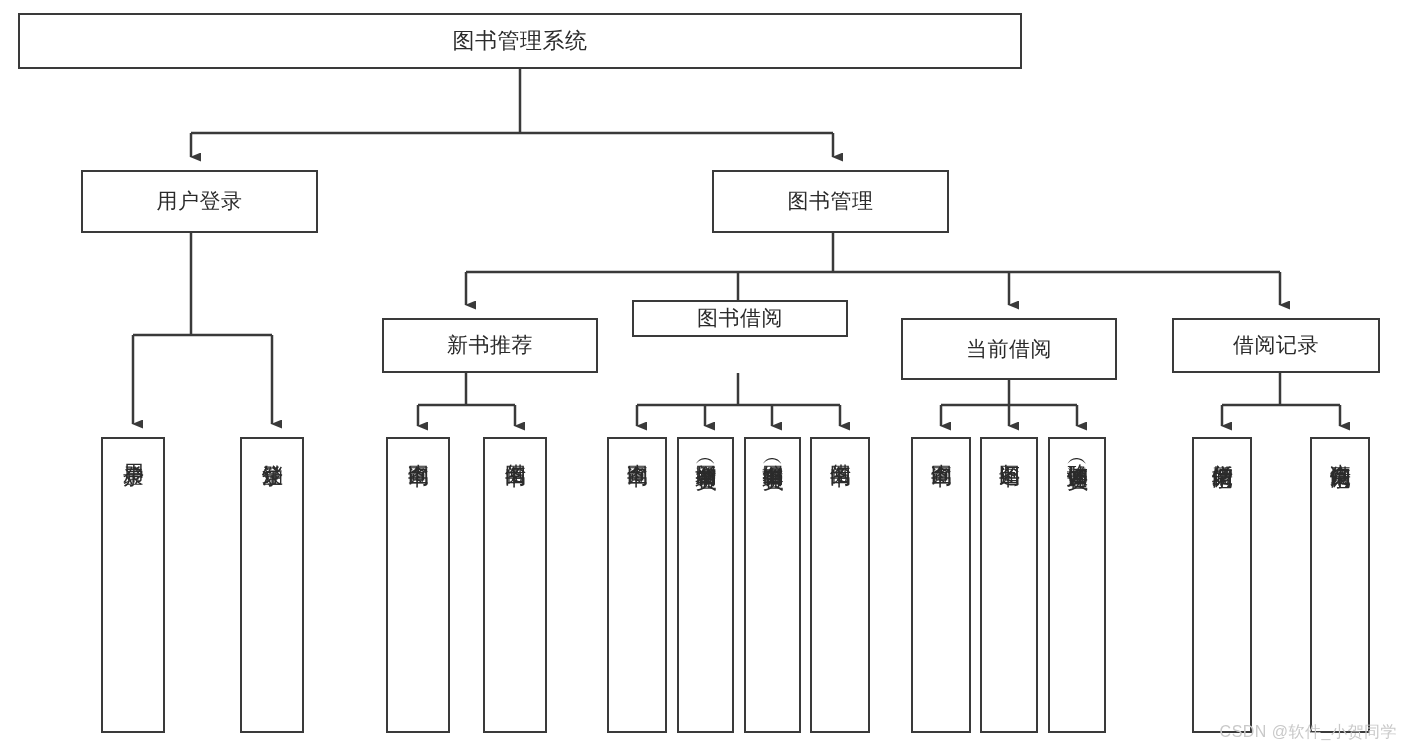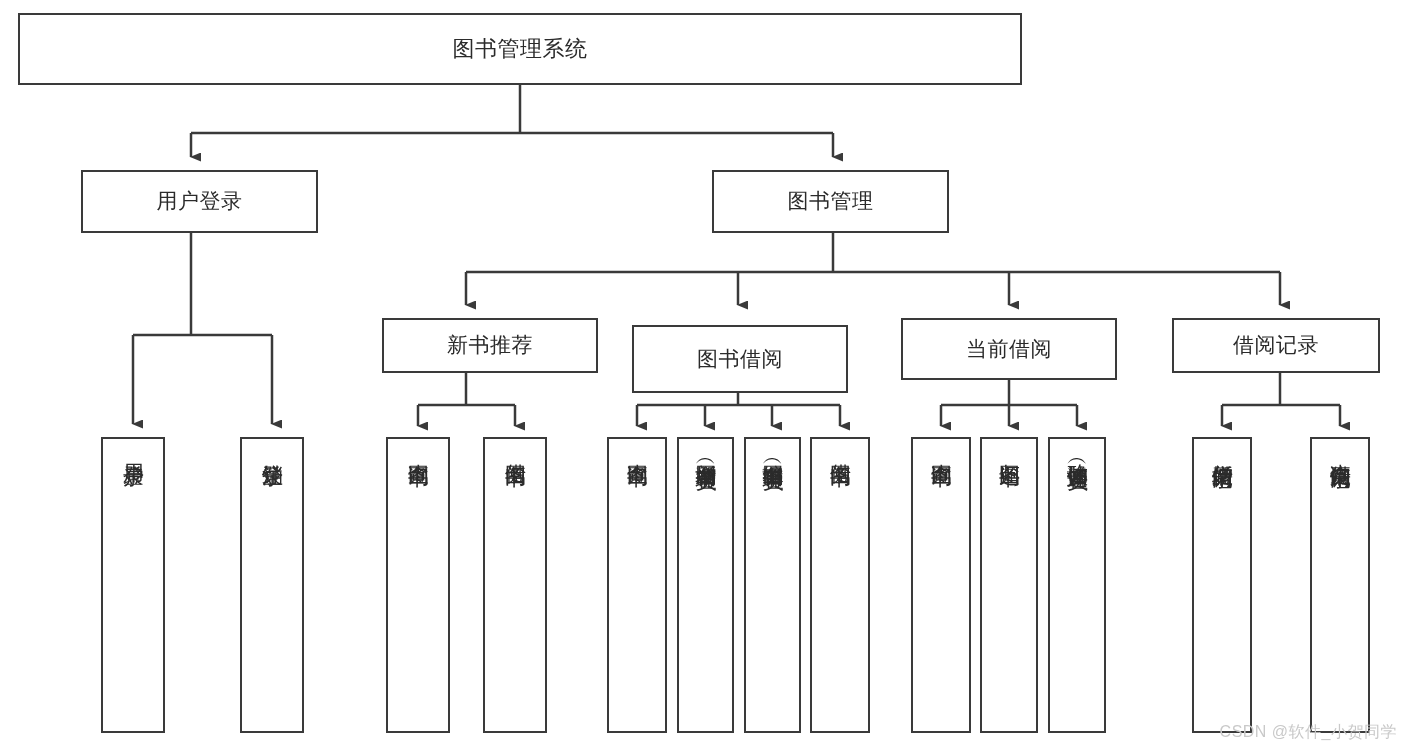--- a/index.html
+++ b/index.html
@@ -124,35 +124,35 @@
       <path d="M1009,405 L1009,426" marker-end="url(#arrowhead)"></path>
       <path d="M1077,405 L1077,426" marker-end="url(#arrowhead)"></path>
 
       <path d="M1280,373 L1280,405"></path>
       <path d="M1222,405 L1340,405"></path>
       <path d="M1222,405 L1222,426" marker-end="url(#arrowhead)"></path>
       <path d="M1340,405 L1340,426" marker-end="url(#arrowhead)"></path>
     </g>
   </svg>
 
-  <div class="node horiz root" style="left:18px; top:13px; width:1004px; height:72px;">
+  <div class="node horiz root" style="left:18px; top:13px; width:1004px; height:56px;">
     <span class="node-label">图书管理系统</span>
   </div>
 
   <div class="node horiz" style="left:81px; top:170px; width:237px; height:63px;">
     <span class="node-label">用户登录</span>
   </div>
   <div class="node horiz" style="left:712px; top:170px; width:237px; height:63px;">
     <span class="node-label">图书管理</span>
   </div>
 
   <div class="node horiz" style="left:382px; top:318px; width:216px; height:55px;">
     <span class="node-label">新书推荐</span>
   </div>
-  <div class="node horiz" style="left:632px; top:325px; width:216px; height:68px;">
+  <div class="node horiz" style="left:632px; top:300px; width:216px; height:37px;">
     <span class="node-label">图书借阅</span>
   </div>
   <div class="node horiz" style="left:901px; top:318px; width:216px; height:62px;">
     <span class="node-label">当前借阅</span>
   </div>
   <div class="node horiz" style="left:1172px; top:318px; width:208px; height:55px;">
     <span class="node-label">借阅记录</span>
   </div>
 
   <div class="node vert" style="left:101px; top:437px; width:64px; height:296px;">

